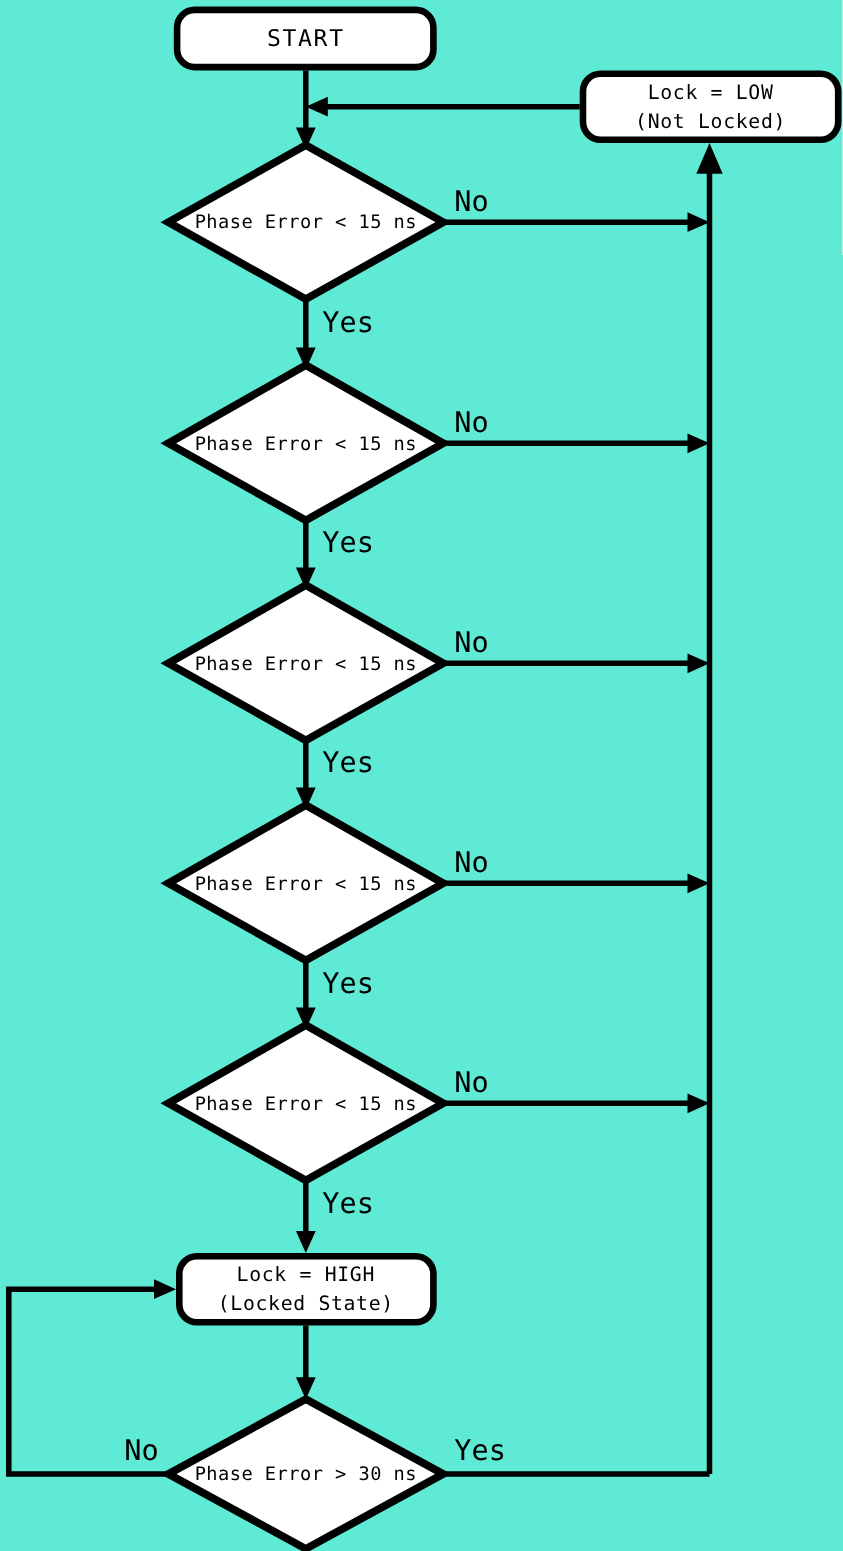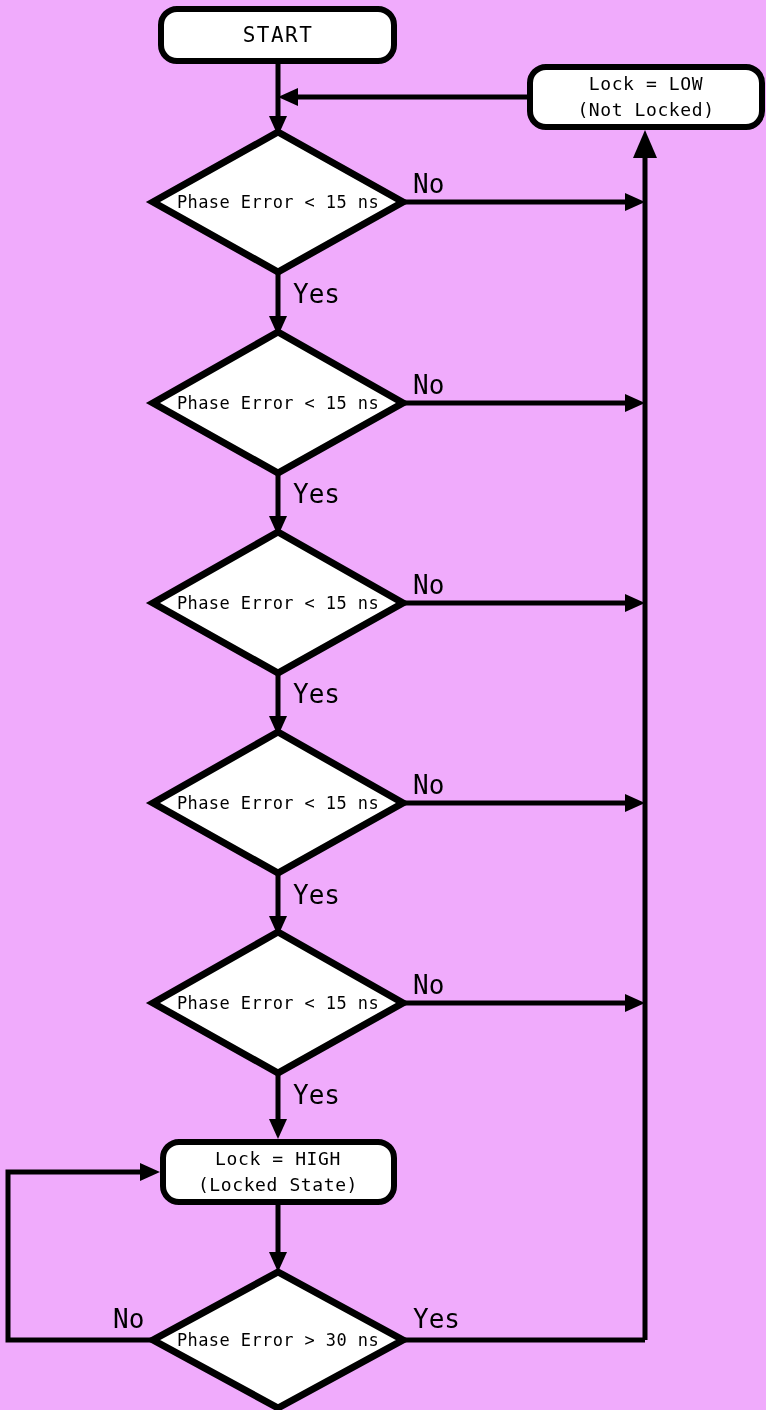--- a/index.html
+++ b/index.html
@@ -10,21 +10,21 @@
   body {
     width: 766px;
     height: 1410px;
     overflow: hidden;
     font-family: "DejaVu Sans Mono", monospace;
   }
   #flowchart-canvas {
     position: relative;
     width: 766px;
     height: 1410px;
-    background: #f0abfc;
+    background: #5eead4;
   }
   svg.flow {
     display: block;
     width: 766px;
     height: 1410px;
   }
   .node-shape {
     fill: #ffffff;
     stroke: #000000;
     stroke-width: 6;

